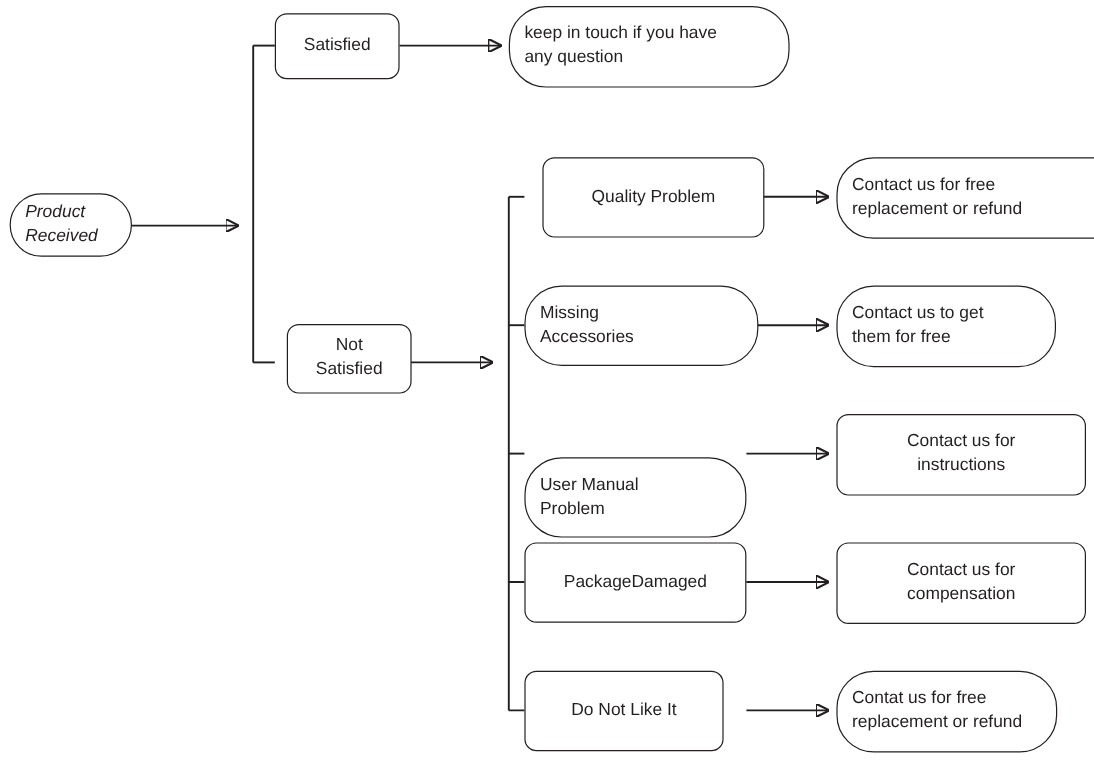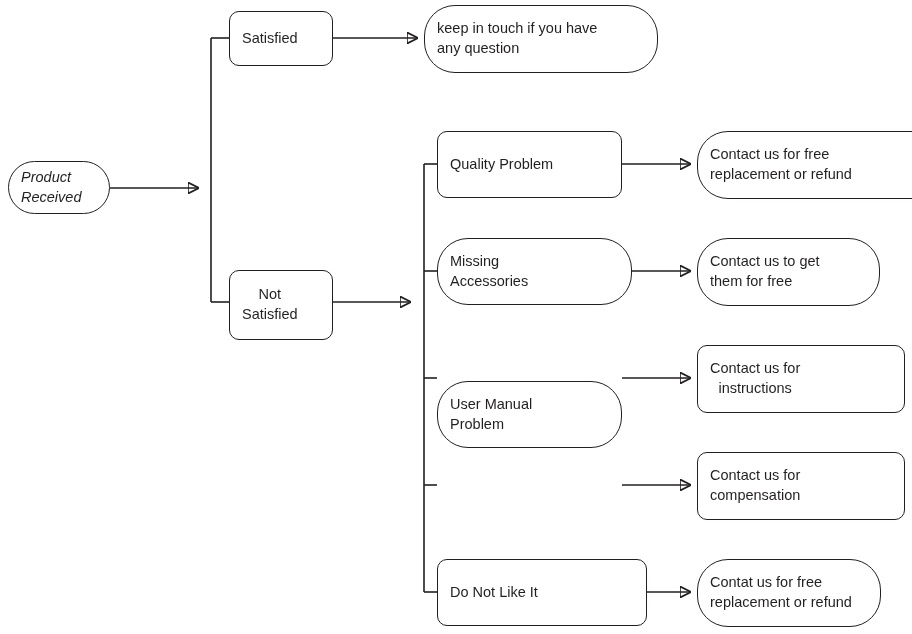--- a/index.html
+++ b/index.html
@@ -22,20 +22,21 @@
     border-radius: 10px;
     background: #ffffff;
     display: flex;
     align-items: center;
     color: #231f20;
     font-size: 14.5px;
     line-height: 1.35;
     padding: 0 12px;
   }
   .node.center {
+    justify-content: center;
     text-align: center;
   }
   .node.left {
     justify-content: flex-start;
     text-align: left;
     border-radius: 31px;
   }
   .node .label {
     display: block;
     white-space: pre-line;
@@ -91,46 +92,49 @@
 
   <div class="node left" style="left:8px; top:161px; width:102px; height:53px;font-style:italic;">
     <span class="label">Product
 Received</span>
   </div>
 
   <div class="node center" style="left:229px; top:11px; width:104px; height:55px;">
     <span class="label">Satisfied</span>
   </div>
 
-  <div class="node center" style="left:229px; top:270px; width:104px; height:70px;">
+  <div class="node center" style="left:239px; top:270px; width:104px; height:58px;">
     <span class="label">Not
 Satisfied</span>
   </div>
 
   <div class="node left" style="left:424px; top:5px; width:234px; height:68px;">
     <span class="label">keep in touch if you have
 any question</span>
   </div>
 
-  <div class="node center" style="left:437px; top:131px; width:185px; height:67px;">
+  <div class="node center" style="left:452px; top:131px; width:185px; height:67px;">
     <span class="label">Quality Problem</span>
   </div>
 
   <div class="node left" style="left:437px; top:238px; width:195px; height:67px;">
     <span class="label">Missing
 Accessories</span>
   </div>
 
   <div class="node left" style="left:437px; top:345px; width:185px; height:67px;margin-top:36px;">
     <span class="label">User Manual
 Problem</span>
   </div>
 
+  <div class="node center" style="left:437px; top:452px; width:185px; height:67px;">
+    <span class="label">PackageDamaged</span>
+  </div>
 
-  <div class="node center" style="left:437px; top:559px; width:210px; height:67px;">
+  <div class="node center" style="left:437px; top:559px; width:166px; height:67px;">
     <span class="label">Do Not Like It</span>
   </div>
 
   <div class="node left" style="left:697px; top:131px; width:250px; height:68px;">
     <span class="label">Contact us for free
 replacement or refund</span>
   </div>
 
   <div class="node left" style="left:697px; top:238px; width:183px; height:68px;">
     <span class="label">Contact us to get

